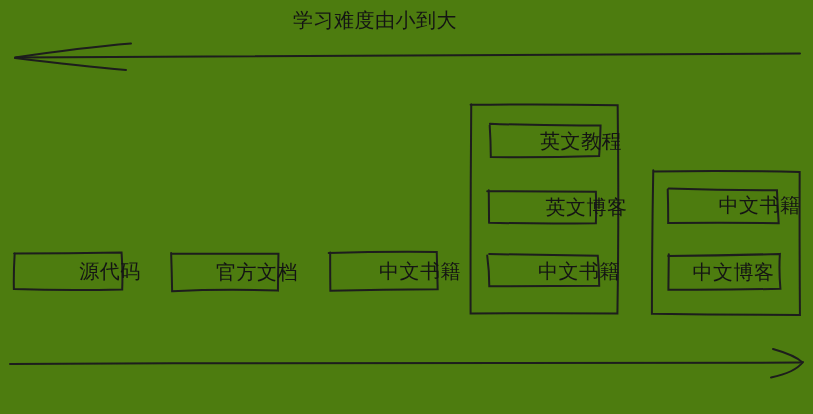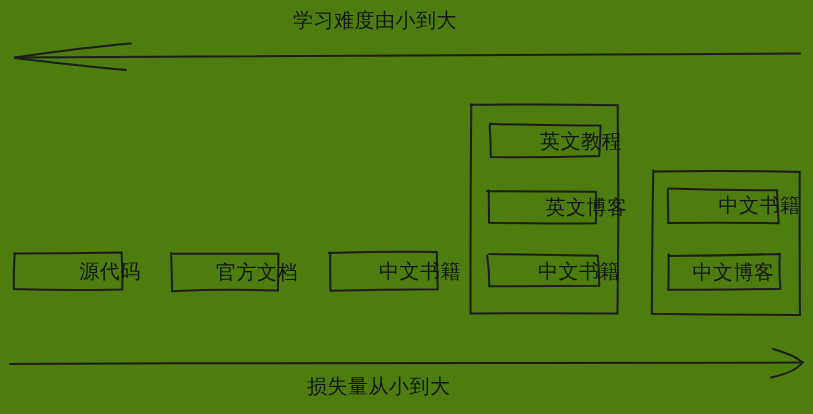--- a/index.html
+++ b/index.html
@@ -68,21 +68,20 @@
         <path d="M489.92 123.71 Q545.76 125.92 600.57 125.42 Q600.24 141.25 599.14 155.98 Q543.84 157.6 490.82 157.03 Q490.68 140.05 489.70 125.46"></path>
         <path d="M487.23 191.19 Q542.72 191.35 595.87 191.64 Q596.43 208.08 595.88 223.18 Q542.61 224.23 489.06 222.64 Q488.97 207.56 488.75 190.19"></path>
         <path d="M489.14 254.06 Q542.69 254.78 597.77 255.85 Q599.23 270.31 599.21 285.77 Q541.78 286.25 489.29 286.25 Q489.26 270.47 487.21 255.52"></path>
         <path d="M653.45 171.54 Q725.15 170.21 799.67 172.06 Q799.42 243.15 799.94 314.97 Q726.05 314.88 651.92 313.86 Q651.95 243.98 653.26 170.25"></path>
         <path d="M668.77 188.42 Q724.72 190.25 776.97 190.27 Q777.62 206.48 778.68 223.16 Q722.21 222.5 668.16 223.07 Q668.24 205.39 667.72 189.58"></path>
         <path d="M668.08 255.9 Q725.18 255.68 779.88 253.89 Q778.81 271.21 780.41 288.75 Q724.48 290.13 668.39 289.67 Q668.53 270.8 668.77 254.30"></path>
       </g>
   </svg>
 
   <div class="axis-label" style="left:293px; top:9px;">学习难度由小到大</div>
-  <div class="axis-label" style="left:307px; top:375px;">损失量从小到大</div>
 
   <div class="sketch node-label" style="left:14px; top:253px; width:120px; height:37px;">源代码</div>
   <div class="sketch node-label" style="left:172px; top:254px; width:98px; height:36px;">官方文档</div>
   <div class="sketch node-label" style="left:330px; top:252px; width:108px; height:38px;">中文书籍</div>
 
   <div class="sketch" style="left:470px; top:105px; width:148px; height:208px;"></div>
   <div class="sketch node-label" style="left:490px; top:125px; width:110px; height:32px;">英文教程</div>
   <div class="sketch node-label" style="left:488px; top:191px; width:109px; height:32px;padding-left:16px;">英文博客</div>
   <div class="sketch node-label" style="left:488px; top:255px; width:110px; height:32px;">中文书籍</div>
 

